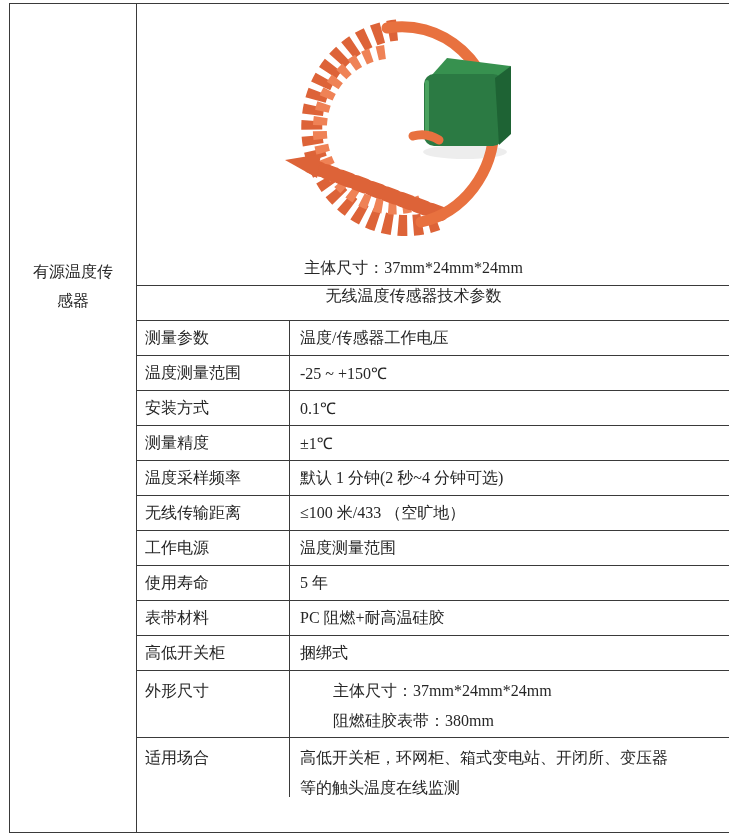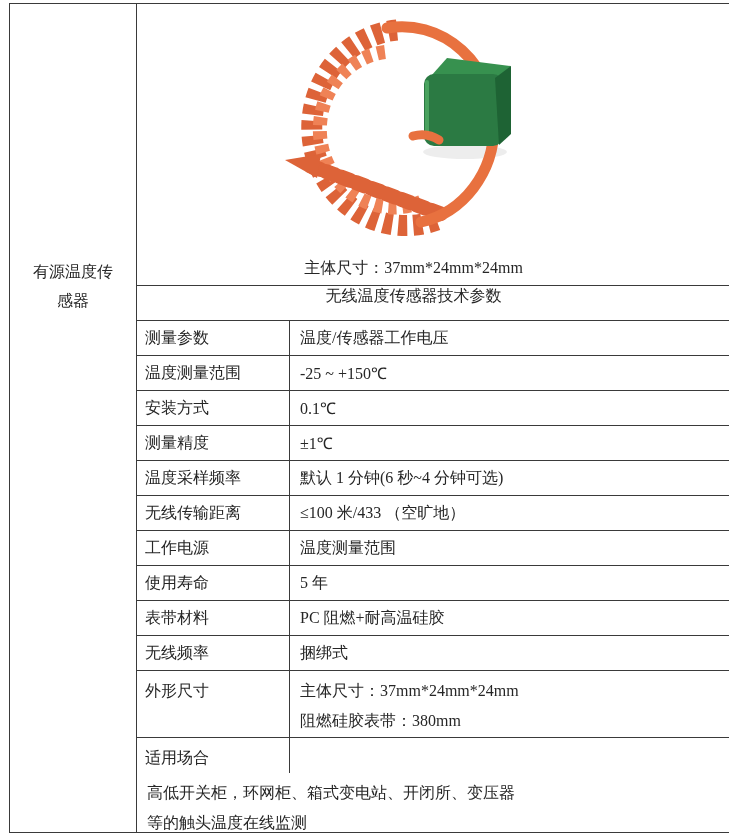--- a/index.html
+++ b/index.html
@@ -32,22 +32,22 @@
     text-align:center;padding-right:40px;line-height:22px;
   }
   .rowB{
     height:35px;flex:none;border-top:1px solid #3a3a3a;box-sizing:border-box;
     display:flex;align-items:flex-start;justify-content:center;padding-right:40px;
   }
   .spec{
     height:35px;flex:none;border-top:1px solid #3a3a3a;box-sizing:border-box;
     display:flex;flex-direction:row;
   }
-  .spec.h67{height:67px;}
-  .spec.h60{height:60px;flex-direction:column;}
+  .spec.h67{height:67px;gap:33px;}
+  .spec.h60{height:60px;}
   .cell{box-sizing:border-box;display:flex;align-items:center;}
   .cell.lab{
     width:153px;flex:none;border-right:1px solid #3a3a3a;
     padding-left:8px;
   }
   .cell.val{flex:1;padding-left:10px;}
   .spec.multi .cell{align-items:flex-start;}
   .spec.multi .cell.lab{padding-top:5px;line-height:30px;}
   .spec.multi .cell.val{padding-top:5px;line-height:30px;white-space:pre-line;padding-right:6px;}
   .photo{position:absolute;left:132px;top:10px;}
@@ -107,40 +107,40 @@
       <div class="spec">
         <div class="cell lab">安装方式</div>
         <div class="cell val">0.1℃</div>
       </div>
       <div class="spec">
         <div class="cell lab">测量精度</div>
         <div class="cell val">±1℃</div>
       </div>
       <div class="spec">
         <div class="cell lab">温度采样频率</div>
-        <div class="cell val">默认 1 分钟(6 秒~4 分钟可选)</div>
+        <div class="cell val">默认 1 分钟(2 秒~4 分钟可选)</div>
       </div>
       <div class="spec">
         <div class="cell lab">无线传输距离</div>
         <div class="cell val">≤100 米/433 （空旷地）</div>
       </div>
       <div class="spec">
         <div class="cell lab">工作电源</div>
         <div class="cell val">温度测量范围</div>
       </div>
       <div class="spec">
         <div class="cell lab">使用寿命</div>
         <div class="cell val">5 年</div>
       </div>
       <div class="spec">
         <div class="cell lab">表带材料</div>
         <div class="cell val">PC 阻燃+耐高温硅胶</div>
       </div>
       <div class="spec">
-        <div class="cell lab">无线频率</div>
+        <div class="cell lab">高低开关柜</div>
         <div class="cell val">捆绑式</div>
       </div>
       <div class="spec h67 multi">
         <div class="cell lab">外形尺寸</div>
         <div class="cell val">主体尺寸：37mm*24mm*24mm
 阻燃硅胶表带：380mm</div>
       </div>
       <div class="spec h60 multi">
         <div class="cell lab">适用场合</div>
         <div class="cell val">高低开关柜，环网柜、箱式变电站、开闭所、变压器

